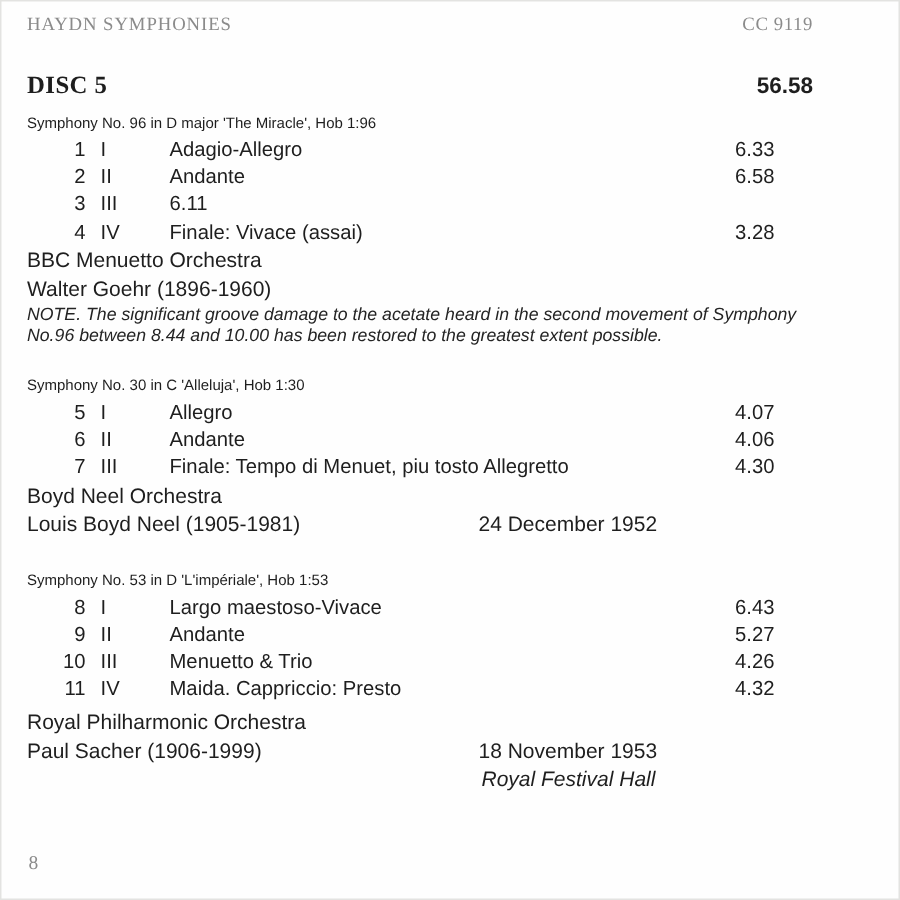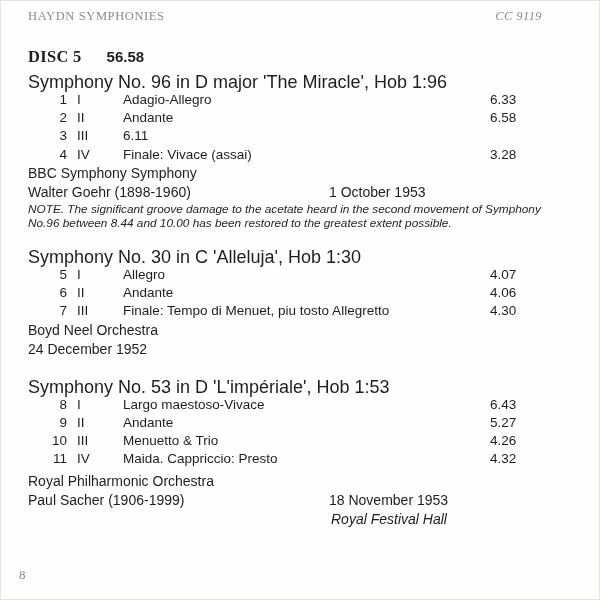--- a/index.html
+++ b/index.html
@@ -9,40 +9,40 @@
     font-family: "Liberation Sans", sans-serif;
   }
   .page {
     position: relative;
     width: 598px; height: 598px;
     background: #fefefe;
     border: 1px solid #e3e3e1;
     color: #1e1e1e;
     overflow: hidden;
   }
-  .content { padding: 8px 57px 0 27px; }
+  .content { padding: 8px 57px 0 17px; }
 
   .masthead {
     display: flex; justify-content: space-between; align-items: baseline;
     font-family: "Liberation Serif", serif;
     color: #8b8b8b; font-size: 12.5px; letter-spacing: 0.6px;
   }
-  .catalog { letter-spacing: 0.4px; font-style: italic; }
+  .catalog { letter-spacing: 0.4px; }
 
   .disc-row {
-    display: flex; align-items: baseline;
+    display: flex; justify-content: space-between; align-items: baseline;
     margin-top: 23px;
   }
   .disc-label {
     font-family: "Liberation Serif", serif;
     font-weight: bold; font-size: 16.5px; letter-spacing: 0.3px;
   }
   .disc-total { font-weight: bold; font-size: 15px; margin-left: 25px; }
 
-  .sym-heading { font-size: 18px; line-height: 17px; margin-top: 7px; }
+  .sym-heading { font-size: 10px; line-height: 17px; margin-top: 7px; }
 
   .track {
     display: grid; grid-template-columns: 39px 56px 1fr 52px;
     font-size: 13.5px; line-height: 18.2px;
   }
   .t-num { text-align: right; }
   .t-mov { padding-left: 10px; }
   .t-dur { text-align: left; }
 
   .performers { font-size: 14px; line-height: 19px; }
@@ -102,24 +102,23 @@
         <span class="t-dur">6.11</span>
       </div>
       <div class="track">
         <span class="t-num">4</span>
         <span class="t-mov">IV</span>
         <span class="t-title">Finale: Vivace (assai)</span>
         <span class="t-dur">3.28</span>
       </div>
 
       <div class="performers">
-        <div class="orchestra">BBC Symphony Symphony</div>
+        <div class="orchestra">BBC Menuetto Orchestra</div>
         <div class="cond-row">
-          <span>Walter Goehr (1898-1960)</span>
-          <span>1 October 1953</span>
+          <span>Walter Goehr (1896-1960)</span>
         </div>
       </div>
     </div>
 
     <div class="note">NOTE. The significant groove damage to the acetate heard in the second movement of Symphony No.96 between 8.44 and 10.00 has been restored to the greatest extent possible.</div>
 
     <div>
       <div class="sym-heading mt18">Symphony No. 30 in C 'Alleluja', Hob 1:30</div>
 
       <div class="track">
@@ -137,20 +136,21 @@
       <div class="track">
         <span class="t-num">7</span>
         <span class="t-mov">III</span>
         <span class="t-title">Finale: Tempo di Menuet, piu tosto Allegretto</span>
         <span class="t-dur">4.30</span>
       </div>
 
       <div class="performers">
         <div class="orchestra">Boyd Neel Orchestra</div>
         <div class="cond-row">
+          <span>Louis Boyd Neel (1905-1981)</span>
           <span>24 December 1952</span>
         </div>
       </div>
     </div>
 
     <div>
       <div class="sym-heading mt20">Symphony No. 53 in D 'L'impériale', Hob 1:53</div>
 
       <div class="track">
         <span class="t-num">8</span>

